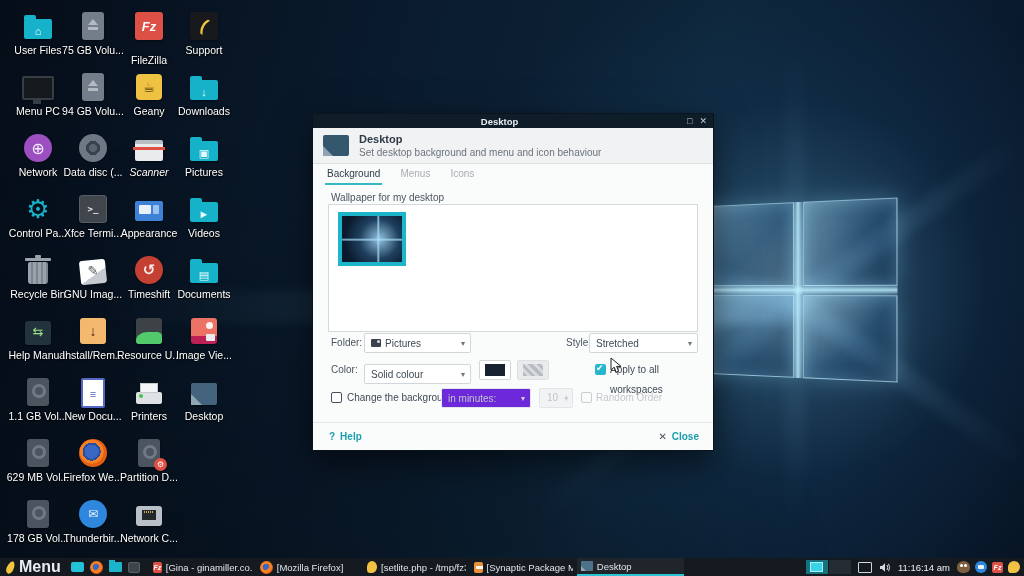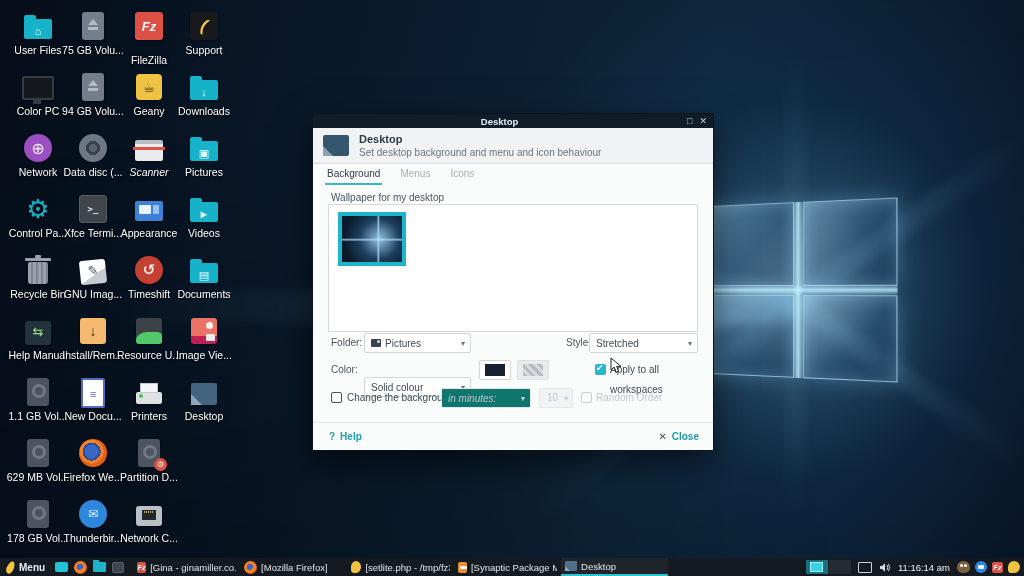--- a/index.html
+++ b/index.html
@@ -112,21 +112,21 @@
   #wp-list{position:absolute;left:15px;top:90px;width:368px;height:126px;background:#fff;border:1px solid #d6d9db;}
   #wp-thumb{position:absolute;left:9px;top:7px;width:60px;height:46px;border:4px solid #1cb5c9;}
   .thumb-img{width:60px;height:46px;display:block;
     background:linear-gradient(90deg,transparent 35px,rgba(170,225,255,.9) 36px,transparent 38px),
                linear-gradient(0deg,transparent 21px,rgba(170,225,255,.9) 22px,transparent 24px),
                radial-gradient(circle at 62% 50%,rgba(170,225,255,.85),rgba(70,140,200,.35) 45%,#0a1a2c 80%),#091625;}
   .flabel{position:absolute;color:#4a5560;line-height:20px;}
   .combo{position:absolute;height:20px;box-sizing:border-box;background:#fff;border:1px solid #d2d6d9;border-radius:2px;
     display:flex;align-items:center;gap:4px;padding:0 16px 0 6px;color:#3f4a55;cursor:default;}
   .combo::after{content:'▾';position:absolute;right:5px;top:50%;transform:translateY(-50%);font-size:8px;color:#6a757e;}
-  .combo.disabled{background:#0f766e;border-color:#e3e6e8;color:#bfc5cb;font-style:italic;}
+  .combo.disabled{background:#6d28d9;border-color:#e3e6e8;color:#bfc5cb;}
   .combo.disabled::after{color:#ccd1d6;}
   .combo-img{width:10px;height:8px;background:#39424c;border-radius:1px;position:relative;flex:none;}
   .combo-img::after{content:'';position:absolute;right:1px;top:1px;width:3px;height:3px;background:#d8dde2;border-radius:50%;}
   .swatch{position:absolute;width:32px;height:20px;box-sizing:border-box;border:1px solid #d2d6d9;border-radius:2px;background:#fff;
     display:flex;align-items:center;justify-content:center;cursor:default;}
   .swatch .fill{width:20px;height:12px;background:#16222f;}
   .swatch.disabled{background:#e9ebed;border-color:#dde0e2;}
   .swatch.disabled .fill{background:repeating-linear-gradient(45deg,#b6bcc2 0 3px,#d9dcdf 3px 6px);}
   .spin{position:absolute;width:34px;height:20px;box-sizing:border-box;background:#f2f3f5;border:1px solid #e3e6e8;border-radius:2px;
     color:#bfc5cb;line-height:18px;padding-left:7px;}
@@ -146,21 +146,21 @@
   .i-close-x::before{content:'✕';margin-right:5px;color:#45525c;font-weight:normal;}
 
   
   #cursor{position:absolute;left:610px;top:357px;z-index:60;}
 
   
   #taskbar{position:absolute;left:0;bottom:0;width:1024px;height:18px;background:#151a20;z-index:50;
     display:flex;align-items:center;padding:0 4px;box-sizing:border-box;gap:5px;color:#e8edf1;font-size:9.5px;}
   #tb-menu{display:flex;align-items:center;gap:5px;padding:0 3px;cursor:pointer;}
   .t-logo{width:7px;height:13px;background:#f5c63c;border-radius:50%/60% 60% 40% 40%;transform:rotate(24deg);display:inline-block;}
-  #tb-menu b{font-size:10px;}
+  #tb-menu b{font-size:16px;}
   #tb-launchers{display:flex;align-items:center;gap:6px;margin-left:2px;}
   .tbi{display:inline-flex;align-items:center;justify-content:center;position:relative;cursor:pointer;}
   .t-msg{width:13px;height:10px;background:#24c2d8;border-radius:2px;}
   .t-ffx{width:13px;height:13px;border-radius:50%;background:radial-gradient(circle at 45% 45%,#3a66c4 0 3px,#f57f22 3px 6px,#e35f14 6px);}
   .t-fm{width:13px;height:10px;background:#1cb4ca;border-radius:1px;}
   .t-fm::before{content:'';position:absolute;top:-2px;left:0;width:6px;height:2px;background:#1cb4ca;}
   .t-term{width:12px;height:11px;background:#3f454b;border:1px solid #596068;border-radius:2px;box-sizing:border-box;}
   .t-fz{width:11px;height:11px;background:#dc5045;border-radius:2px;color:#fff;font-size:7px;font-weight:bold;font-style:italic;}
   .t-fz::after{content:'Fz';}
   .t-geany{width:12px;height:12px;background:#f0c244;border-radius:50% 50% 50% 30%;}
@@ -212,21 +212,21 @@
         <span class="ic k-folder">
           <i class="b"></i>
           <span class="g">⌂</span>
         </span>
         <div class="dlabel">User Files</div>
       </div>
       <div class="dcell" style="left: 10px; top: 71px;">
         <span class="ic k-computer">
           <i class="b"></i>
         </span>
-        <div class="dlabel">Color PC</div>
+        <div class="dlabel">Menu PC</div>
       </div>
       <div class="dcell" style="left: 10px; top: 132px;">
         <span class="ic k-network">
           <i class="b"></i>
           <span class="g">⊕</span>
         </span>
         <div class="dlabel">Network</div>
       </div>
       <div class="dcell" style="left: 10px; top: 193px;">
         <span class="ic k-gear">
@@ -460,21 +460,21 @@
     <span class="combo" style="left:51px;top:219px;width:107px;">
       <span class="combo-img"></span>
       <span>Pictures</span>
     </span>
     <span class="flabel" style="left:253px;top:219px;">Style:</span>
     <span class="combo" style="left:276px;top:219px;width:109px;">
       <span>Stretched</span>
     </span>
 
     <span class="flabel" style="left:18px;top:246px;">Color:</span>
-    <span class="combo" style="left:51px;top:263px;width:107px;">
+    <span class="combo" style="left:51px;top:250px;width:107px;">
       <span>Solid colour</span>
     </span>
     <span class="swatch" style="left:166px;top:246px;">
         <span class="fill"></span>
       </span>
     <span class="swatch disabled" style="left:204px;top:246px;">
         <span class="fill"></span>
       </span>
     <span class="chk on" style="left:282px;top:250px;"></span>
     <span class="chklabel" style="left:297px;top:246px;">Apply to all workspaces</span>

